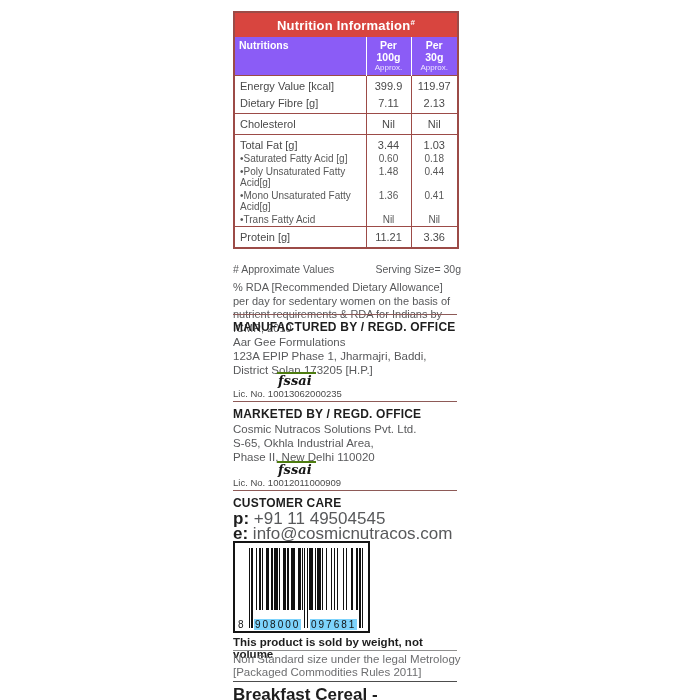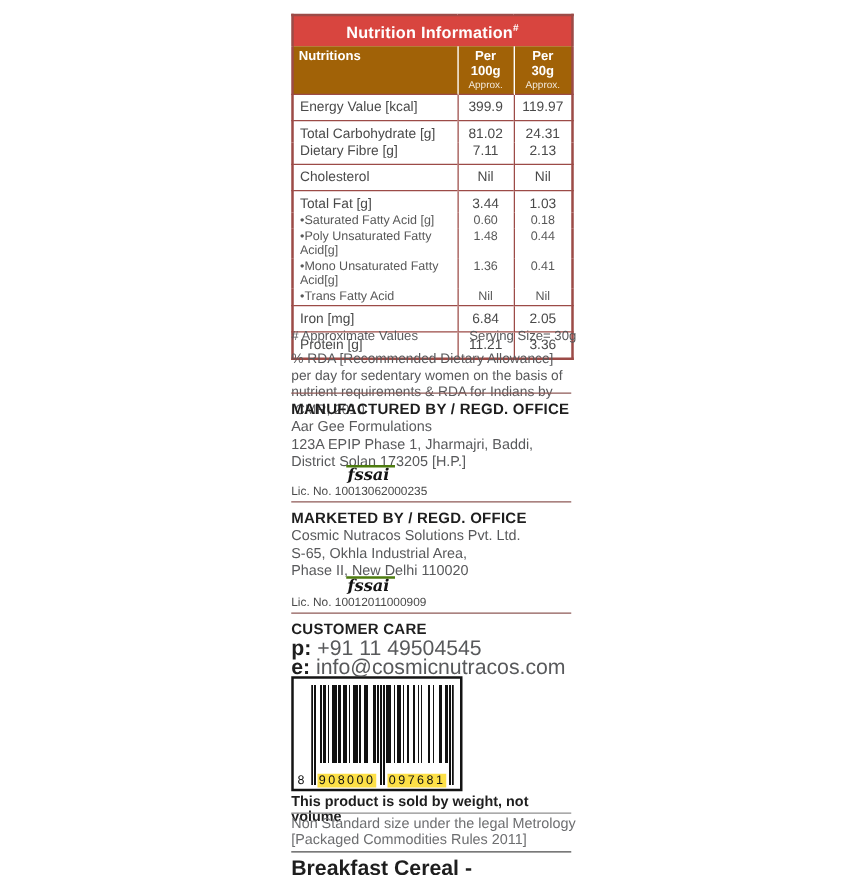--- a/index.html
+++ b/index.html
@@ -4,21 +4,21 @@
 <style>
   * { margin:0; padding:0; box-sizing:border-box; }
   html,body { width:690px; height:700px; background:#ffffff; font-family:"Liberation Sans", sans-serif; position:relative; }
   .col { position:absolute; left:233px; width:228px; }
 
   
   .table-wrap { top:11px; }
   table { width:224px; border-collapse:collapse; border:2px solid #9c4b47; table-layout:fixed; }
   .title-row td { background:#d8453f; color:#fff; text-align:center; font-weight:bold; font-size:13px; padding:5px 0 4px; letter-spacing:.2px; }
   .title-row sup { font-size:8px; }
-  .head-row td { background:#a16207; color:#fff; font-weight:bold; font-size:10.5px; padding:2px 4px 3px; vertical-align:top; }
+  .head-row td { background:#8b5cf6; color:#fff; font-weight:bold; font-size:10.5px; padding:2px 4px 3px; vertical-align:top; }
   .head-row td.c { text-align:center; border-left:1.5px solid #ffffff; }
   .head-row .approx { display:block; font-weight:normal; font-size:8px; color:rgba(255,255,255,.85); }
   tbody td { font-size:11px; color:#4a4a4a; padding:1px 4px; vertical-align:top; }
   tbody td.lbl { padding-left:5px; }
   tbody td.val { text-align:center; border-left:1px solid #9c4b47; }
   tr.g td { border-top:1px solid #9c4b47; }
   tr.rt td { padding-top:4px; }
   tr.rb td { padding-bottom:4px; }
   tr.sub td { font-size:10px; color:#585858; padding-top:1px; padding-bottom:1px; }
   tr.sub td.lbl { padding-left:5px; }
@@ -38,21 +38,21 @@
   .fssai-wrap { margin-left:44px; }
   .lic { font-size:9.5px; color:#4a4a4a; }
 
   .cc-line { font-size:17px; color:#58595b; line-height:15px; }
   .cc-line b { color:#1e1e1e; }
 
   
   .bc-box { top:541px; width:137px; height:92px; border:2px solid #141414; padding:5px 3px 3px 3px; background:#fff; }
   .bc-inner { position:relative; height:80px; margin-left:11px; width:114px; }
   .bc-inner svg { position:absolute; left:0; top:0; width:114px; height:80px; fill:#111; shape-rendering:crispEdges; }
-  .bc-digit { position:absolute; bottom:-2px; font-size:10px; color:#111; background:#fde047; letter-spacing:2px; line-height:11px; }
+  .bc-digit { position:absolute; bottom:-2px; font-size:10px; color:#111; background:#7dd3fc; letter-spacing:2px; line-height:11px; }
   .bc-first { left:-11px; background:transparent; letter-spacing:0; }
   .bc-g1 { left:5px; padding:0 1px; }
   .bc-g2 { left:61px; padding:0 1px; }
 
   
   .weight-note { top:636px; font-size:11.5px; font-weight:bold; color:#1e1e1e; }
   .metrology { top:653px; font-size:11.5px; color:#6d6e70; line-height:13px; }
   .category { top:685px; font-size:17px; font-weight:bold; color:#1e1e1e; }
 </style>
 </head>
@@ -74,25 +74,20 @@
         <td class="c"><span>Per 100g</span><span class="approx">Approx.</span></td>
         <td class="c"><span>Per 30g</span><span class="approx">Approx.</span></td>
       </tr>
     </thead>
     <tbody>
       <tr class="g rt rb">
         <td class="lbl">Energy Value [kcal]</td>
         <td class="val">399.9</td>
         <td class="val">119.97</td>
       </tr>
-      <tr class="g rt">
-        <td class="lbl">Total Carbohydrate [g]</td>
-        <td class="val">81.02</td>
-        <td class="val">24.31</td>
-      </tr>
       <tr class="rb">
         <td class="lbl">Dietary Fibre [g]</td>
         <td class="val">7.11</td>
         <td class="val">2.13</td>
       </tr>
       <tr class="g rt rb">
         <td class="lbl">Cholesterol</td>
         <td class="val">Nil</td>
         <td class="val">Nil</td>
       </tr>
@@ -113,25 +108,20 @@
       </tr>
       <tr class="sub">
         <td class="lbl">•Mono Unsaturated Fatty Acid[g]</td>
         <td class="val">1.36</td>
         <td class="val">0.41</td>
       </tr>
       <tr class="sub rb">
         <td class="lbl">•Trans Fatty Acid</td>
         <td class="val">Nil</td>
         <td class="val">Nil</td>
-      </tr>
-      <tr class="g rt rb">
-        <td class="lbl">Iron [mg]</td>
-        <td class="val">6.84</td>
-        <td class="val">2.05</td>
       </tr>
       <tr class="g rt rb">
         <td class="lbl">Protein [g]</td>
         <td class="val">11.21</td>
         <td class="val">3.36</td>
       </tr>
     </tbody>
   </table>
 </div>
 

